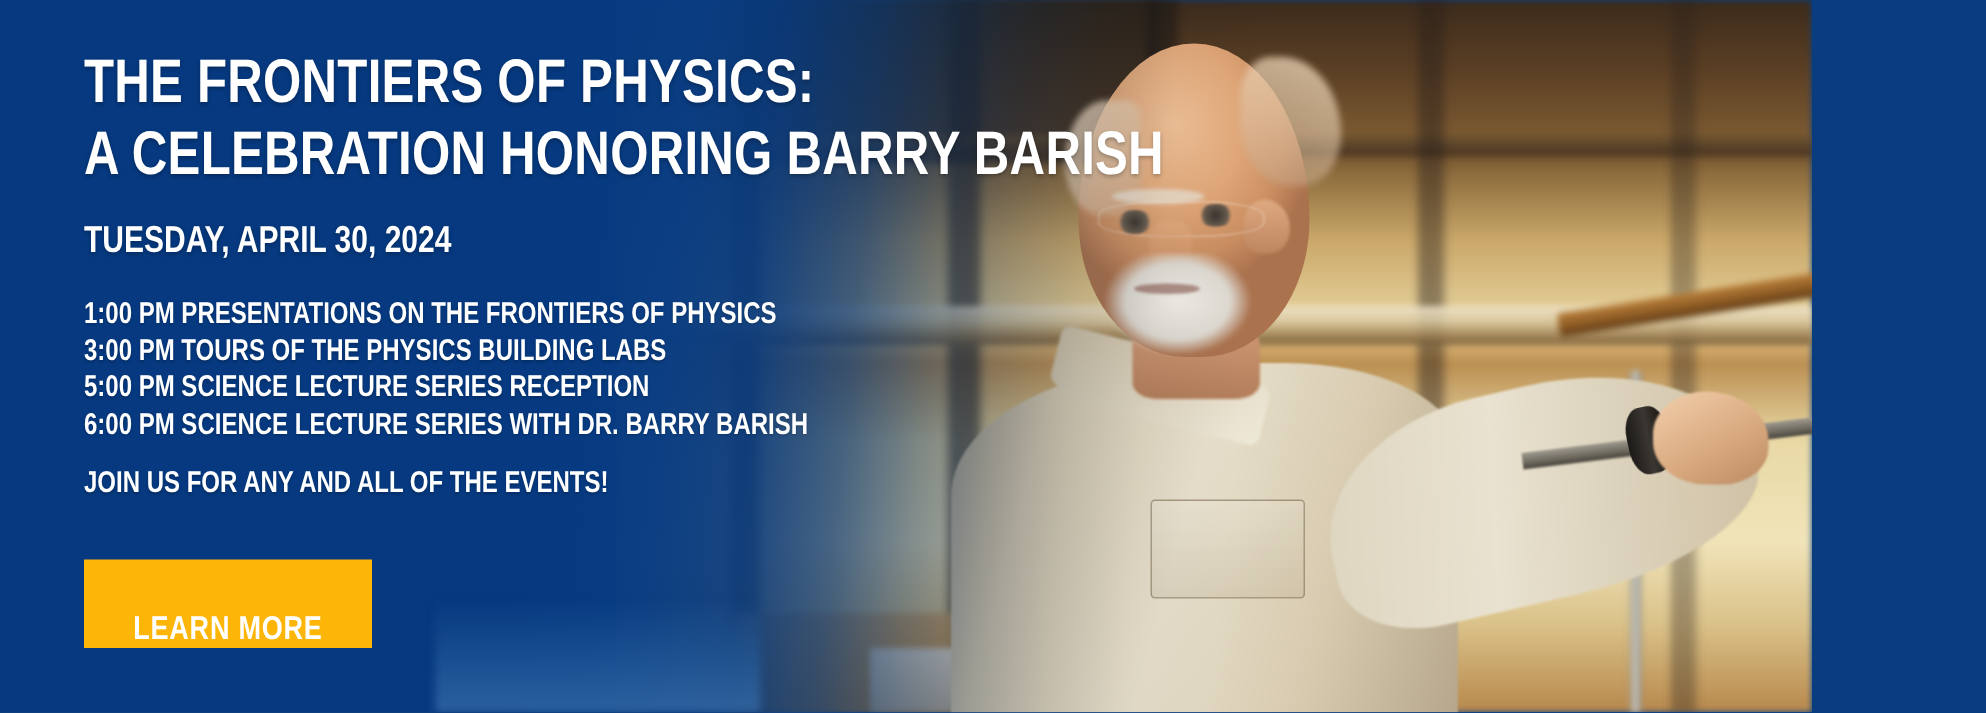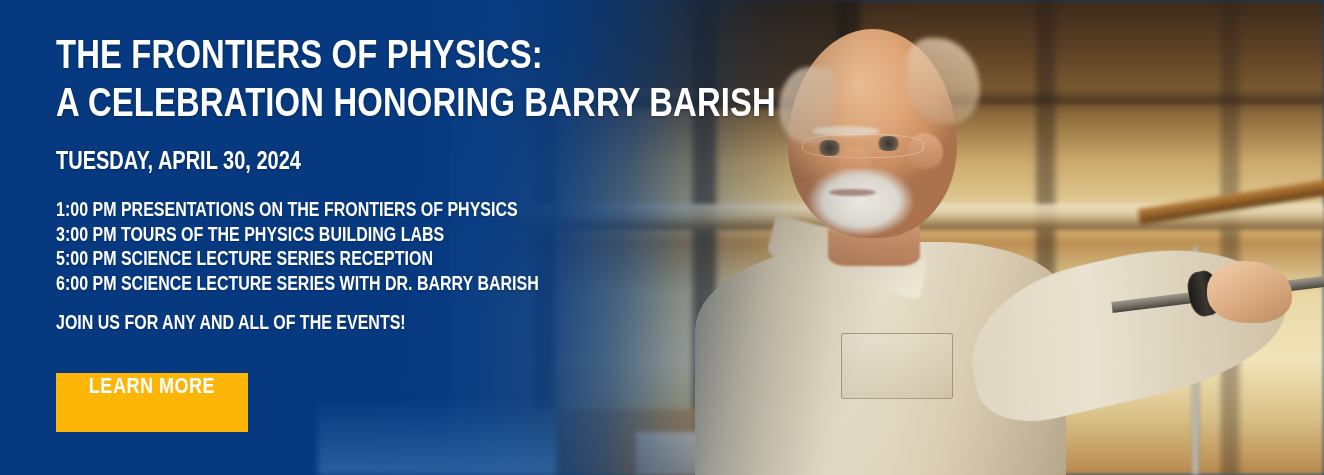--- a/index.html
+++ b/index.html
@@ -1,20 +1,20 @@
 <!DOCTYPE html>
 <html><head>
 <meta charset="utf-8">
 <style>
   html,body{margin:0;padding:0;background:#0a3d7f;}
   *{box-sizing:border-box;}
 
   .banner{
     position:relative;
-    width:1324px;height:475px;
+    width:1208px;height:475px;
     overflow:hidden;
     font-family:"Liberation Sans","DejaVu Sans",sans-serif;
     background:#043f87;
   }
 
   
   .photo{position:absolute;inset:0;overflow:hidden;}
 
   
   .wall{
@@ -246,21 +246,21 @@
     transform:scaleX(.80);transform-origin:left top;
     white-space:nowrap;
     text-shadow:0 1px 2px rgba(0,0,0,.22);
   }
 
   .cta{
     position:absolute;top:373px;left:0;
     width:192px;height:59px;
     background:#fdb507;
     border:0;padding:0;cursor:pointer;
-    display:flex;align-items:flex-start;justify-content:center;
+    display:flex;align-items:flex-end;justify-content:center;
   }
   .cta span{
     color:#ffffff;font-size:22px;font-weight:700;
     letter-spacing:.6px;
     transform:scaleX(.82);display:inline-block;
     font-family:"Liberation Sans","DejaVu Sans",sans-serif;
   }
 </style>
 </head>
 <body>

